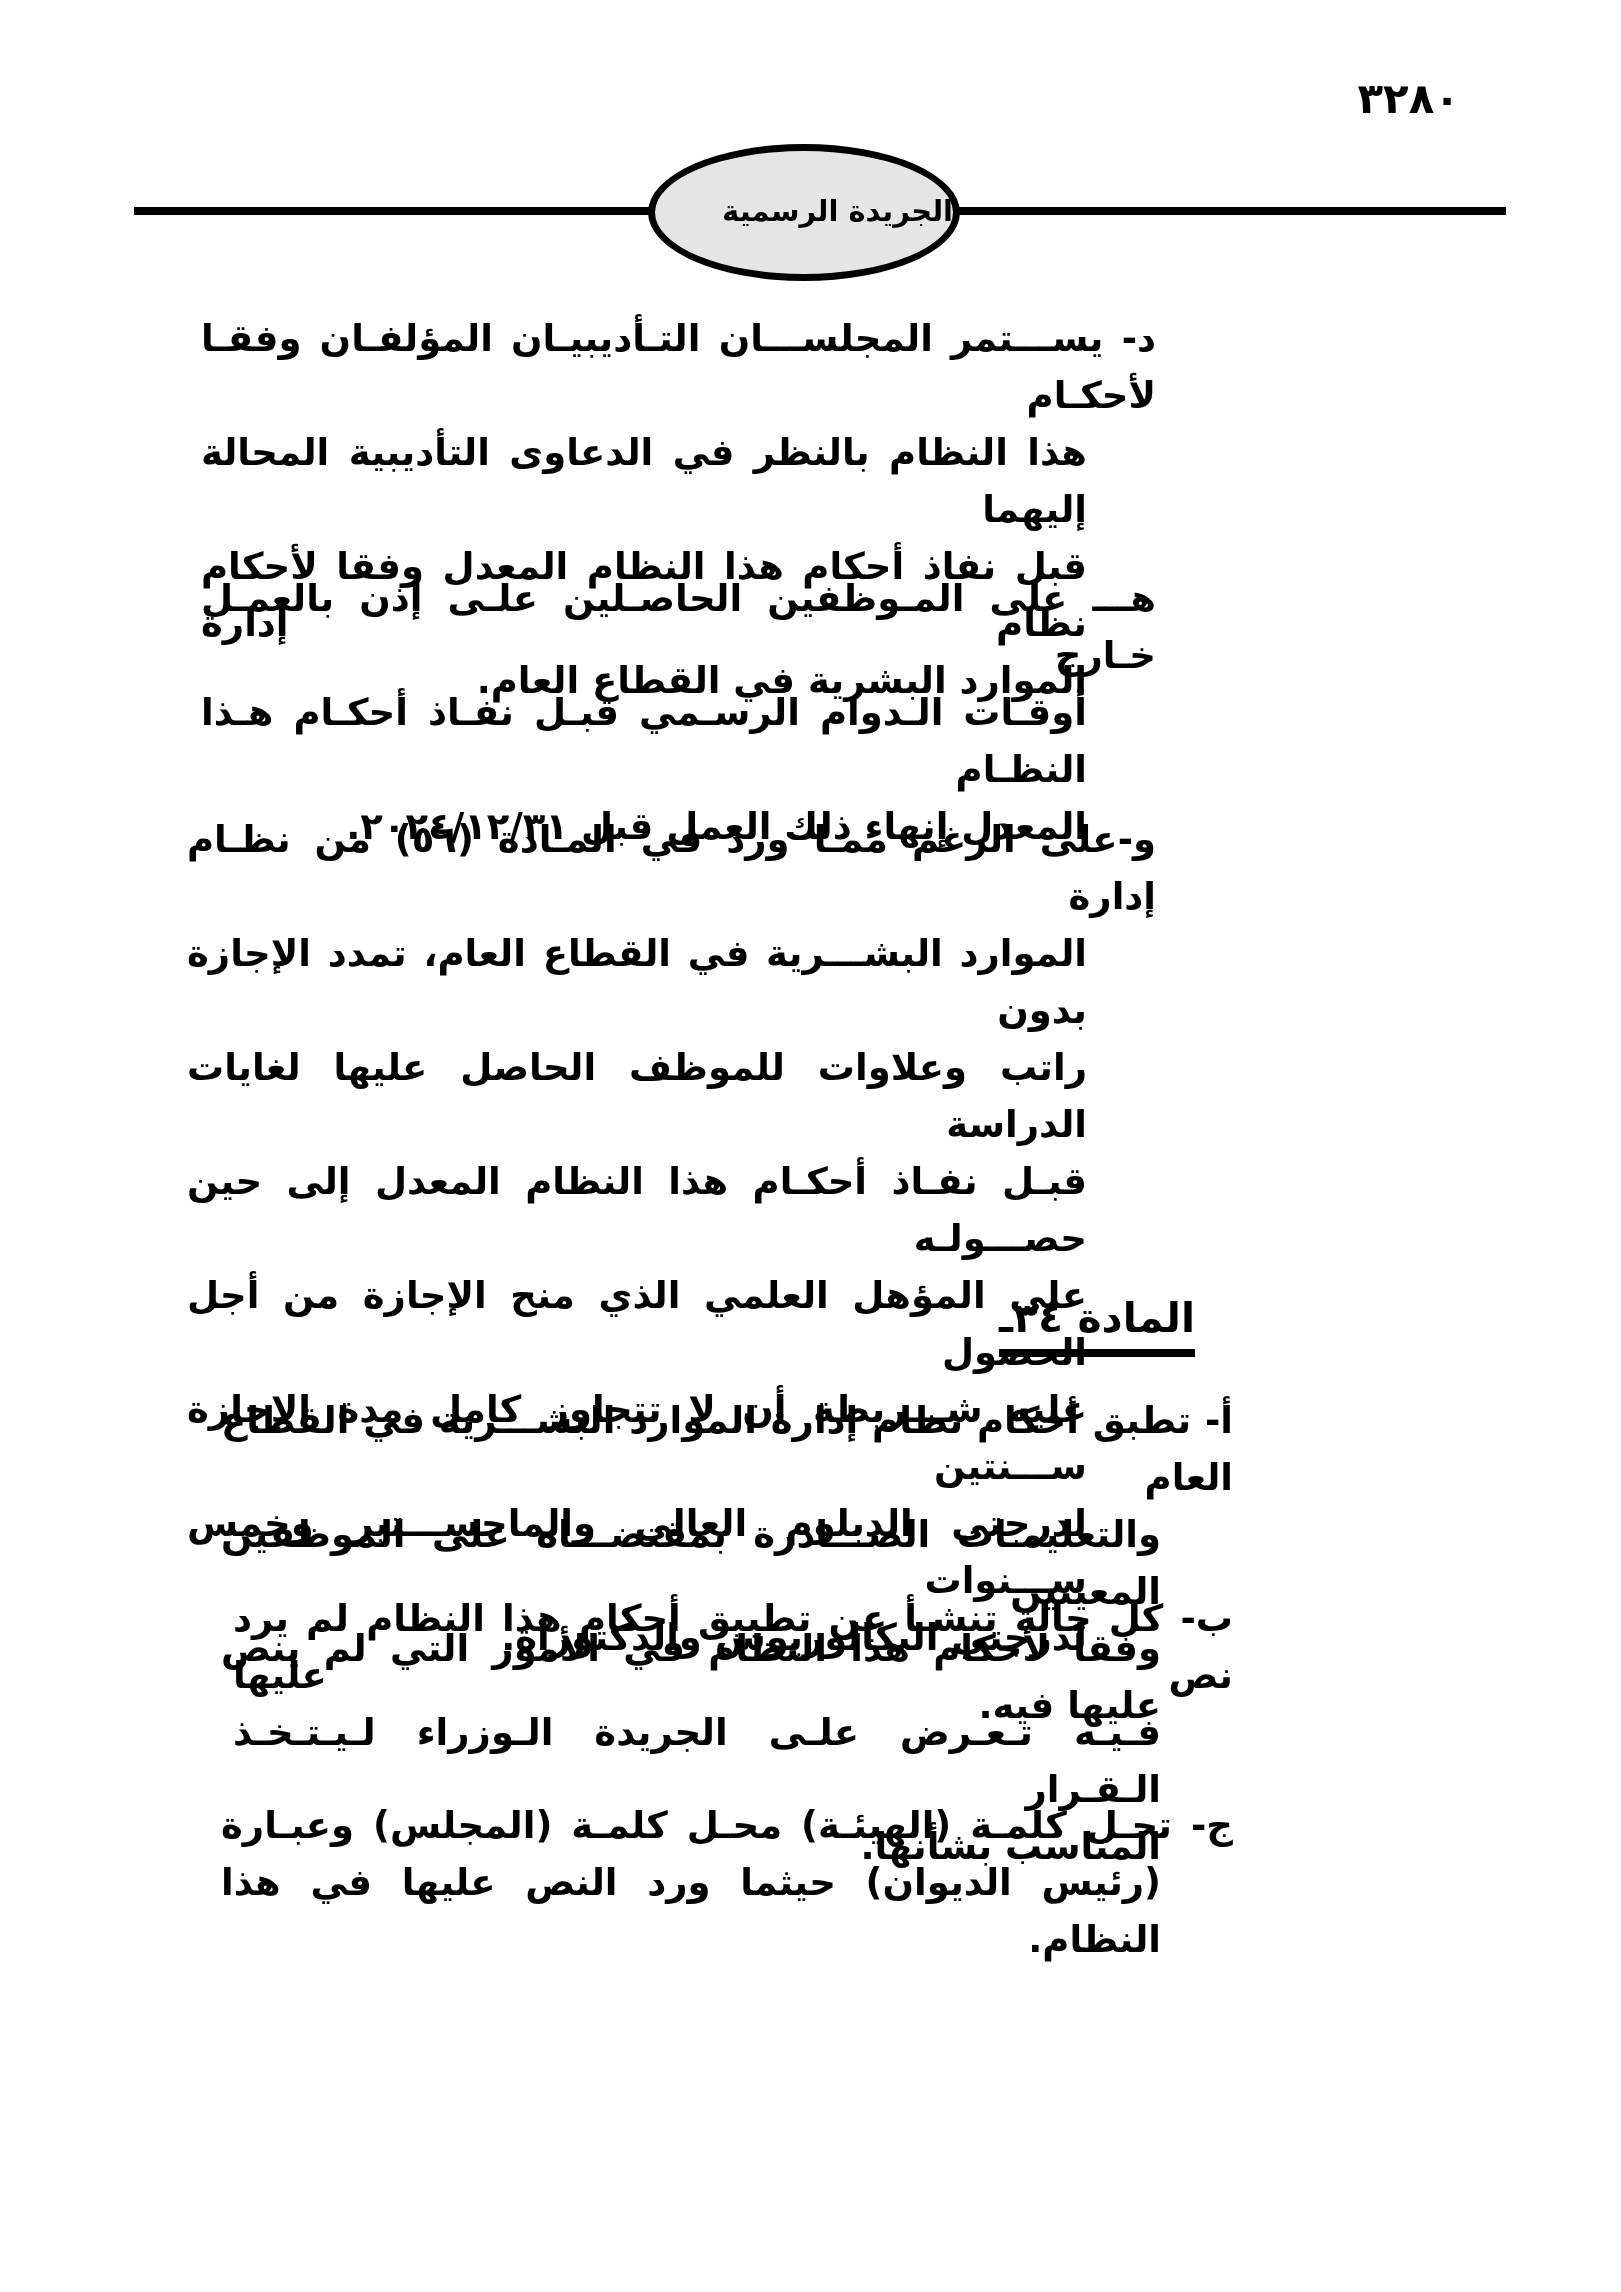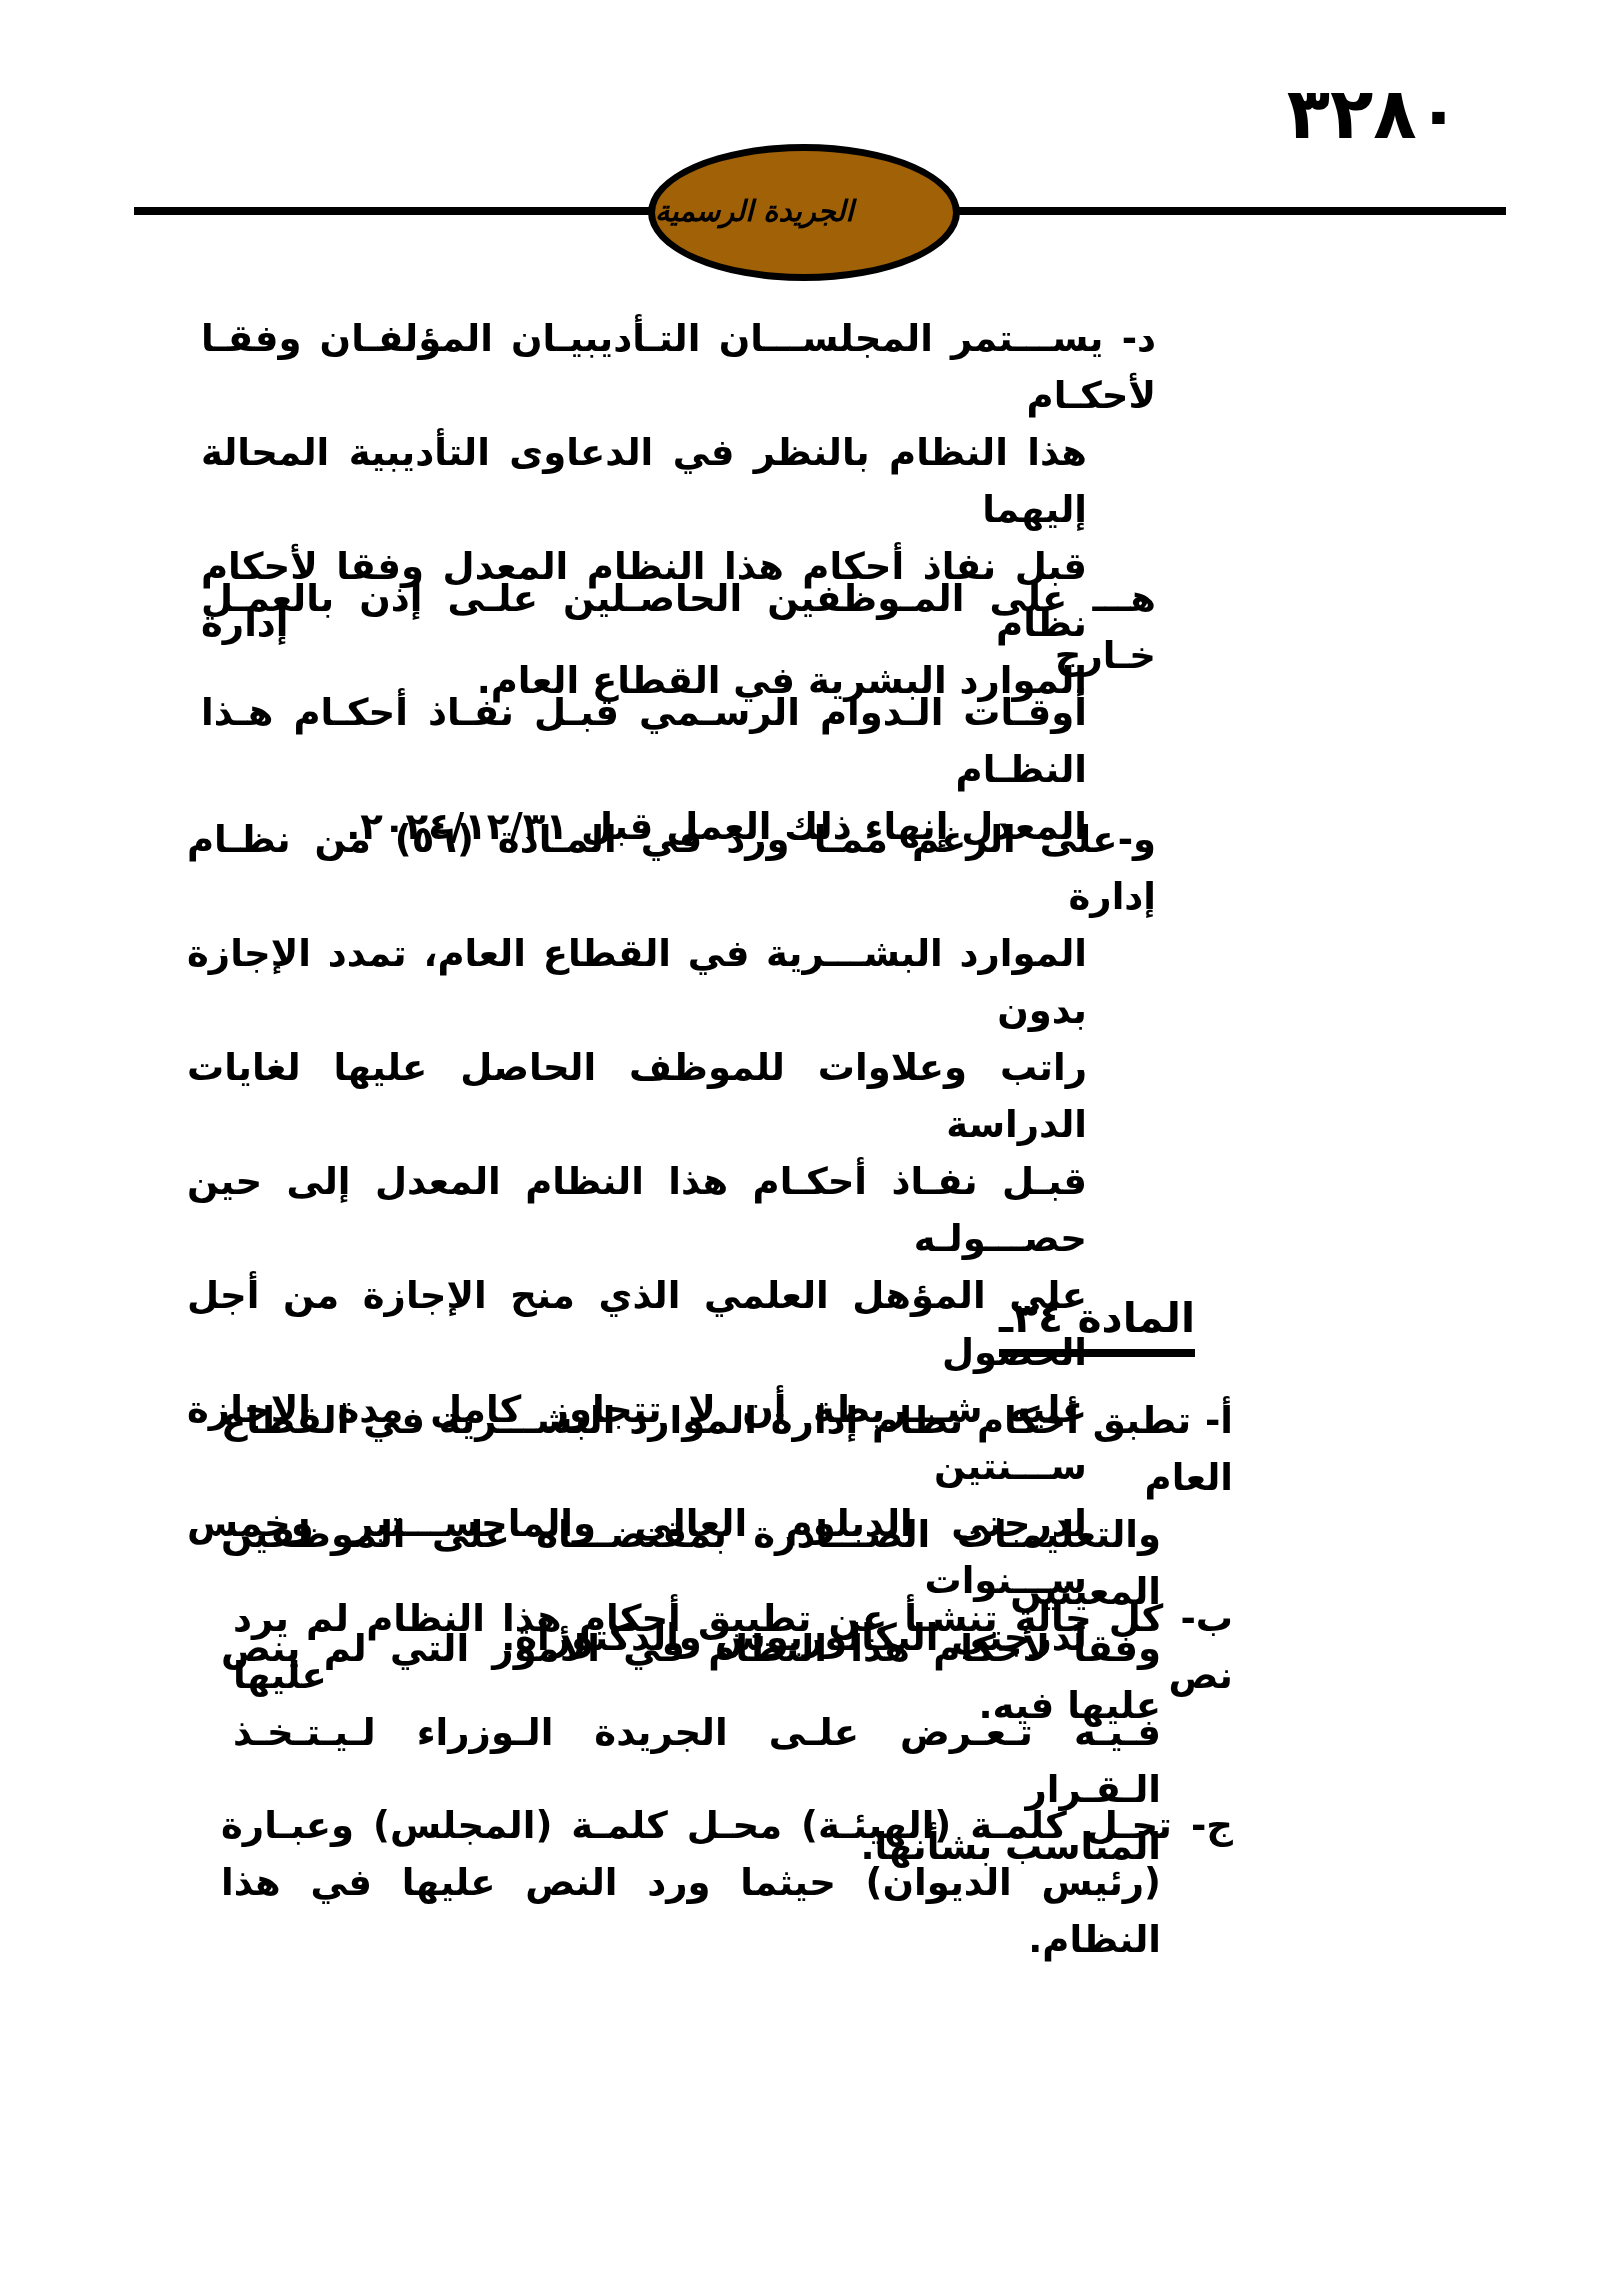--- a/index.html
+++ b/index.html
@@ -16,21 +16,21 @@
     font-family: "DejaVu Sans", sans-serif;
     font-weight: bold;
     direction: rtl;
     overflow: hidden;
   }
   
   .pageno {
     position: absolute;
     top: 78px;
     right: 161px;
-    font-size: 71px;
+    font-size: 42px;
     line-height: 1;
     letter-spacing: 5.9px;
   }
   .banner {
     position: absolute;
     top: 144px;
     left: 0;
     width: 100%;
     height: 137px;
   }
@@ -42,27 +42,26 @@
     height: 7.8px;
     background: #000;
   }
   .banner .oval {
     position: absolute;
     top: 0;
     left: 648px;
     width: 312px;
     height: 137px;
     box-sizing: border-box;
-    background: #a16207;
+    background: #e5e5e5;
     border: 7.8px solid #000;
     border-radius: 50%;
     display: flex;
     align-items: center;
-    justify-content: flex-end;
-    font-style: italic;
+    justify-content: flex-start;
   }
   .banner .oval span {
     font-size: 29px;
     transform: translateY(-2px);
   }
   
   .para {
     position: absolute;
     font-size: 37px;
     line-height: 57px;

